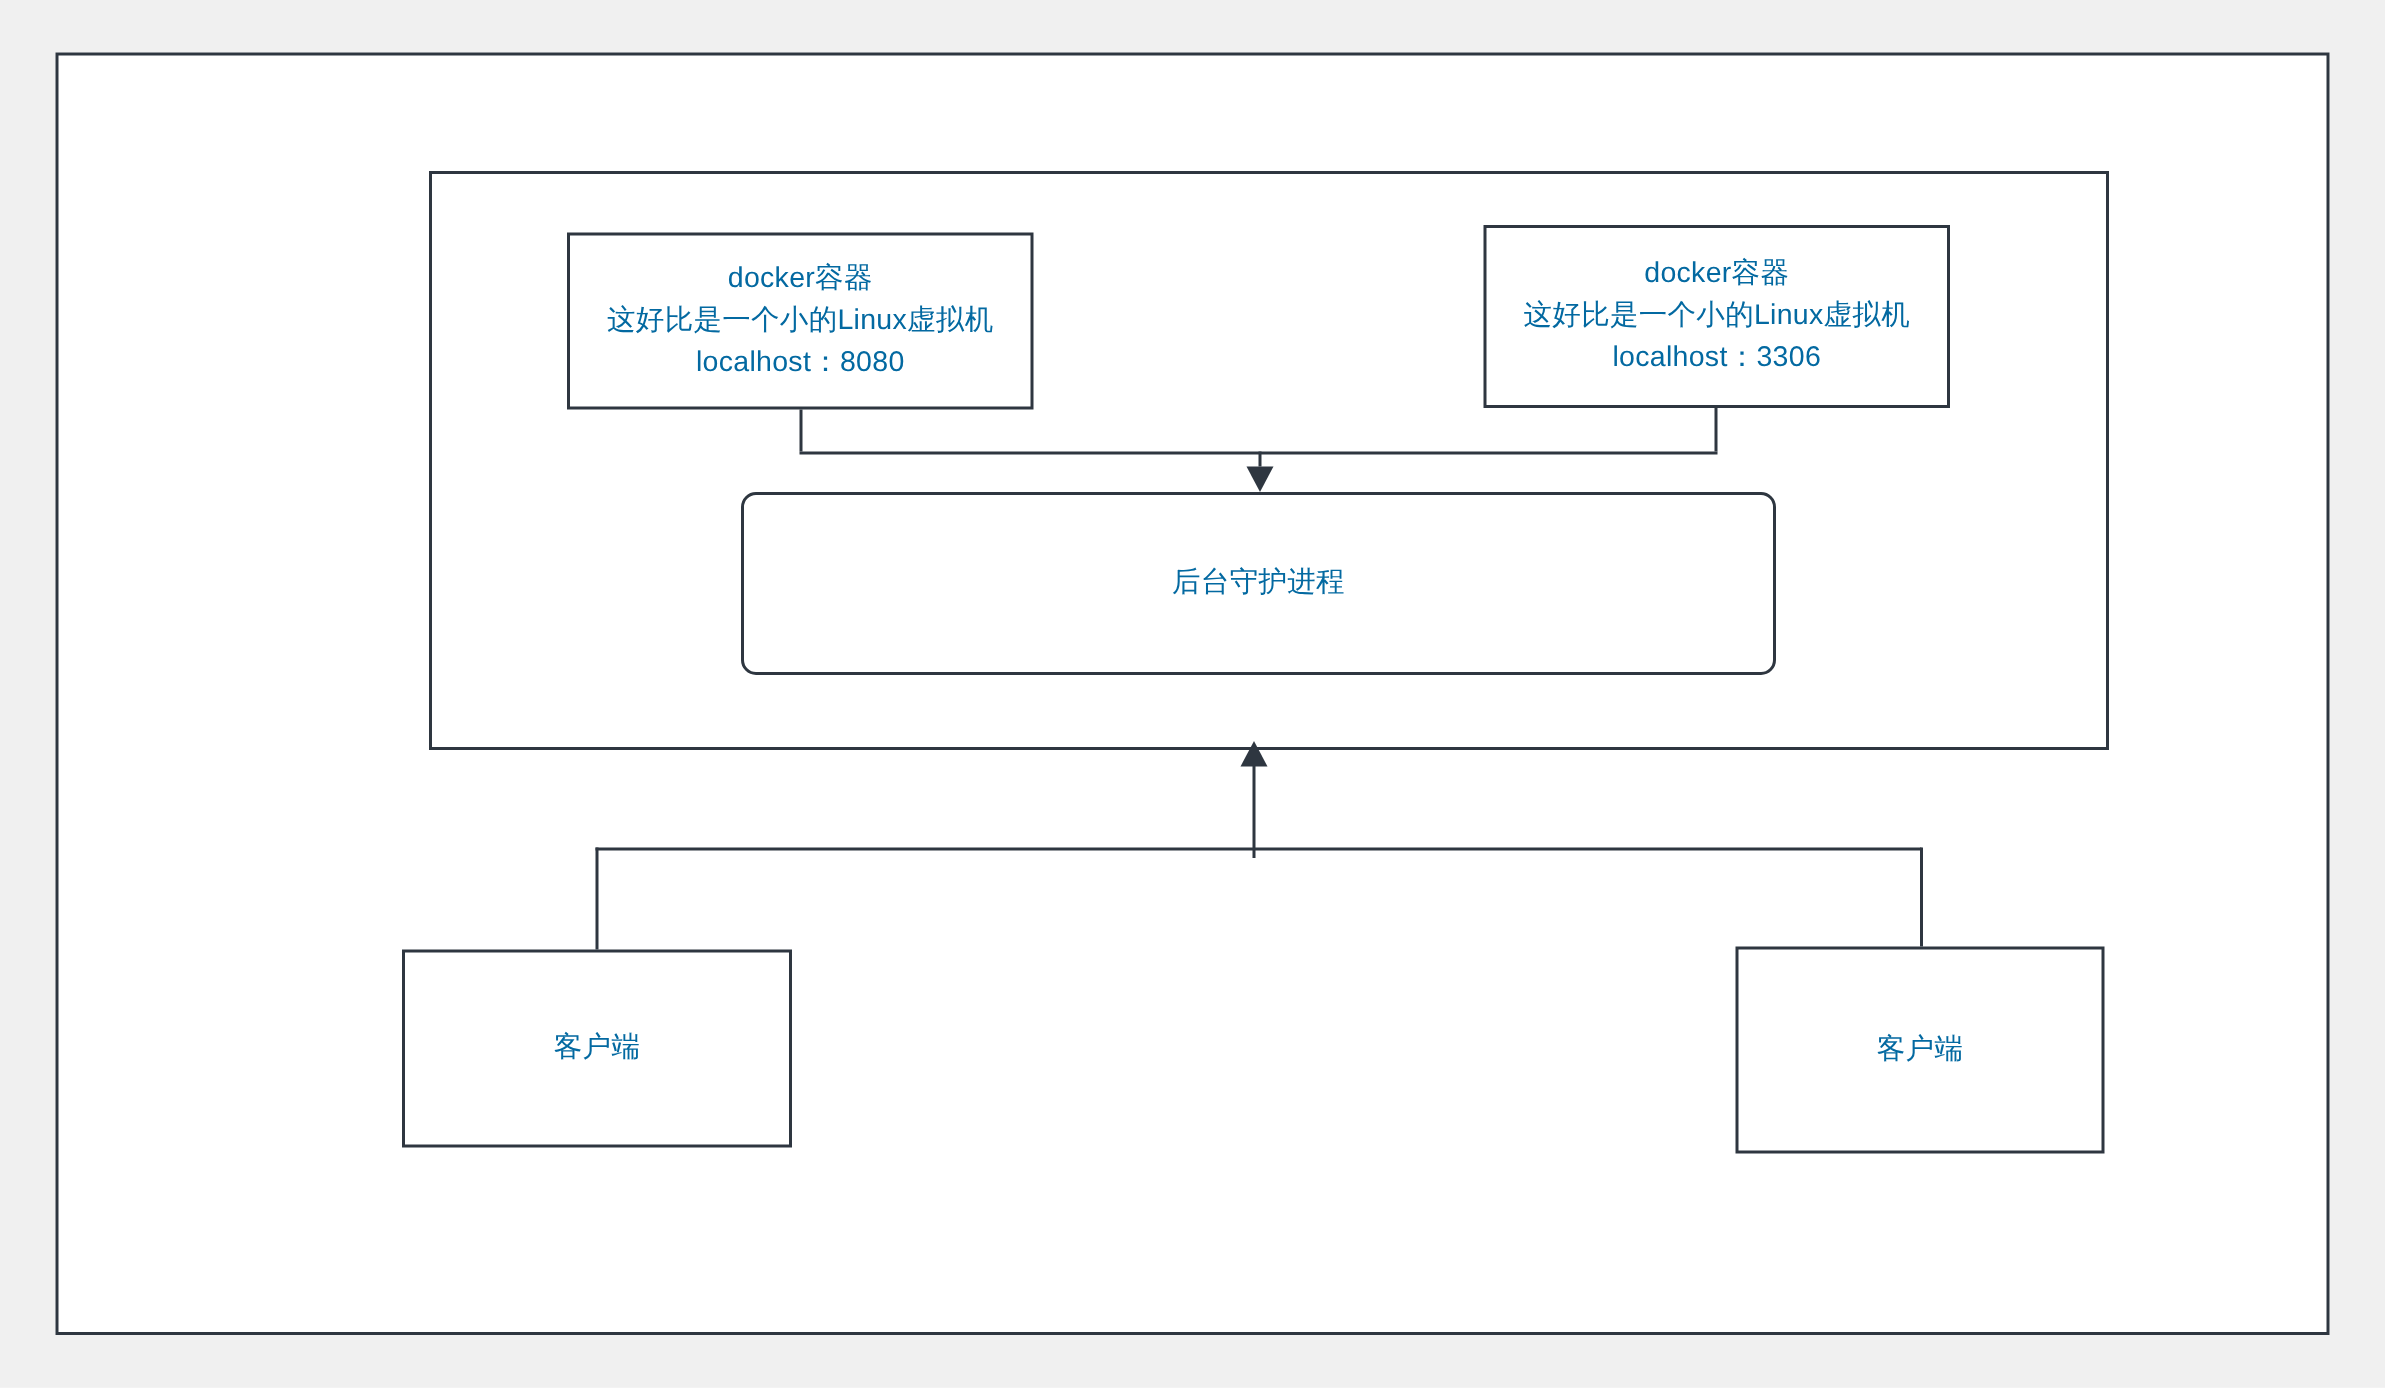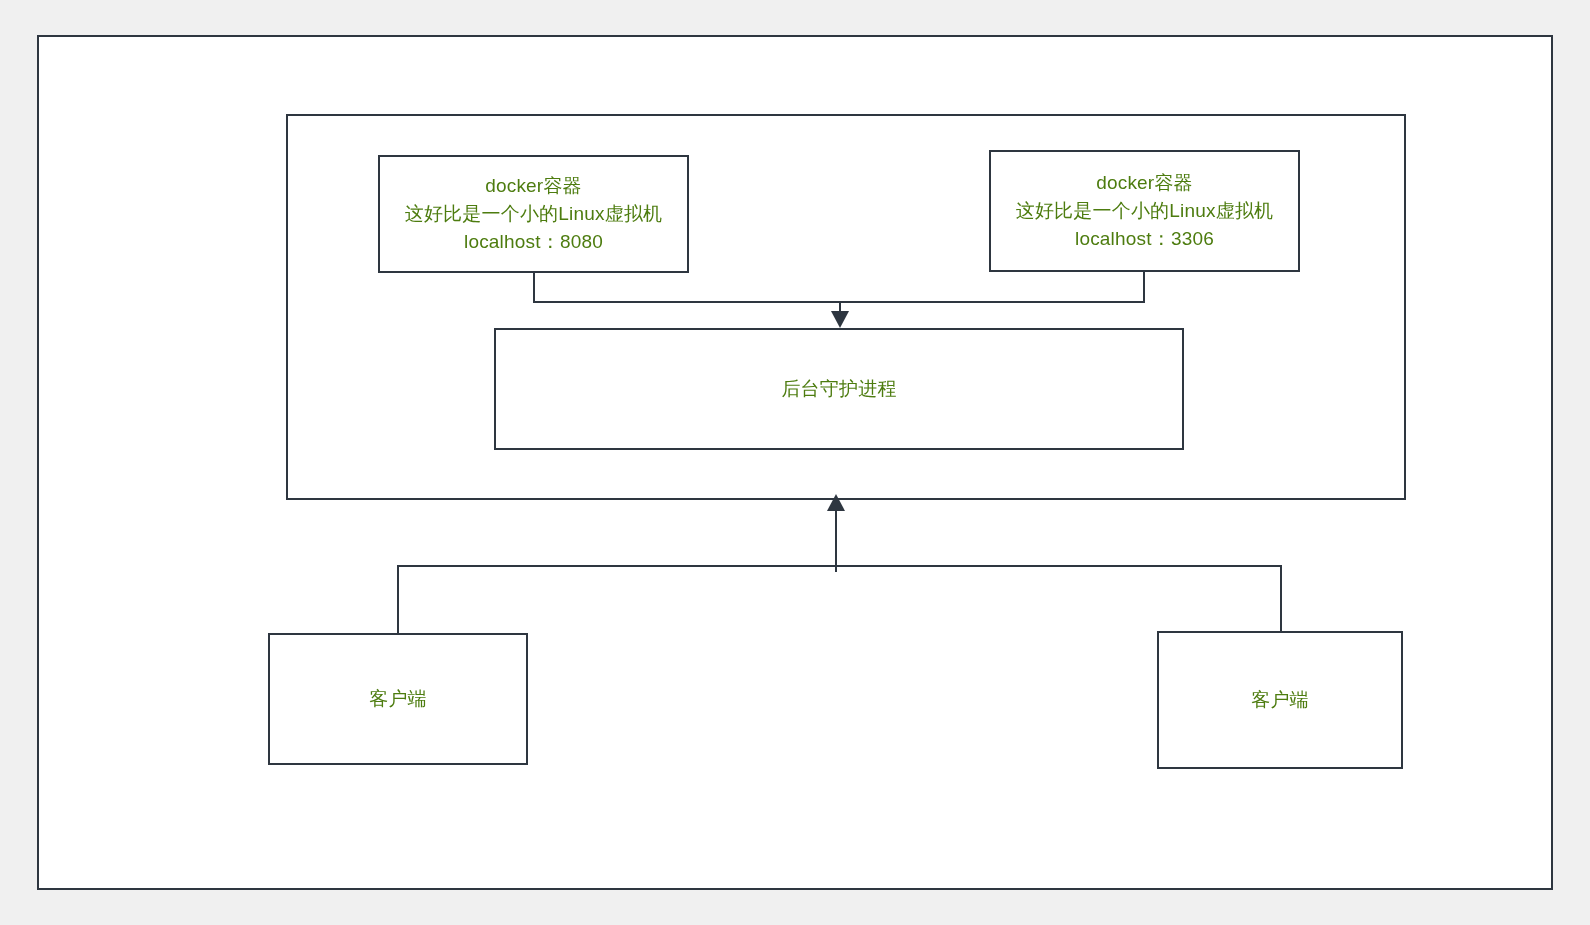--- a/index.html
+++ b/index.html
@@ -36,21 +36,21 @@
   
   .box {
     position: absolute;
     background: #ffffff;
     border: 2px solid #2e3640;
     box-sizing: border-box;
     display: flex;
     align-items: center;
     justify-content: center;
     text-align: center;
-    color: #4d7c0f;
+    color: #0369a1;
     font-size: 19px;
     line-height: 1.48;
     letter-spacing: 0.2px;
   }
 
   .box.plain {
     
     display: block;
   }
 
@@ -113,21 +113,21 @@
     <div class="line-v" style="left:494px; top:236px; height:28px;"></div>
 
     <div class="line-v" style="left:1104px; top:235px; height:29px;"></div>
 
     <div class="line-h" style="left:494px; top:264px; width:612px;"></div>
 
     <div class="line-v" style="left:800px; top:264px; height:10px;"></div>
 
     <div class="arrow-down" style="left:792px; top:274px;"></div>
 
-    <div class="box" style="left:455px; top:291px; width:690px; height:122px;">
+    <div class="box" style="left:455px; top:291px; width:690px; height:122px;border-radius:10px;">
       <span class="box-text">后台守护进程</span>
     </div>
 
   </div>
 
   <div class="arrow-up" style="left:827px; top:494px;"></div>
 
   <div class="line-v" style="left:835px; top:510px; height:62px;"></div>
 
   <div class="line-h" style="left:397px; top:565px; width:884px;"></div>

